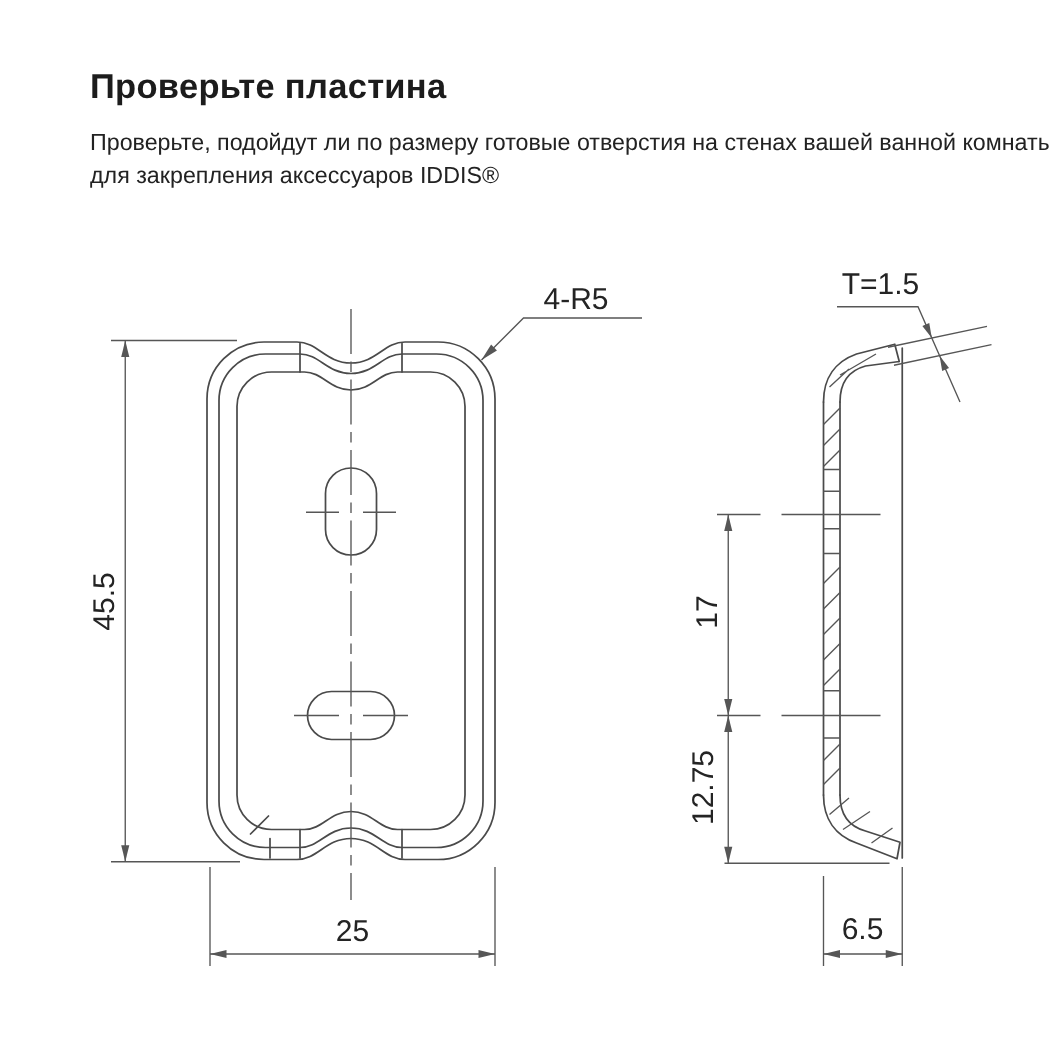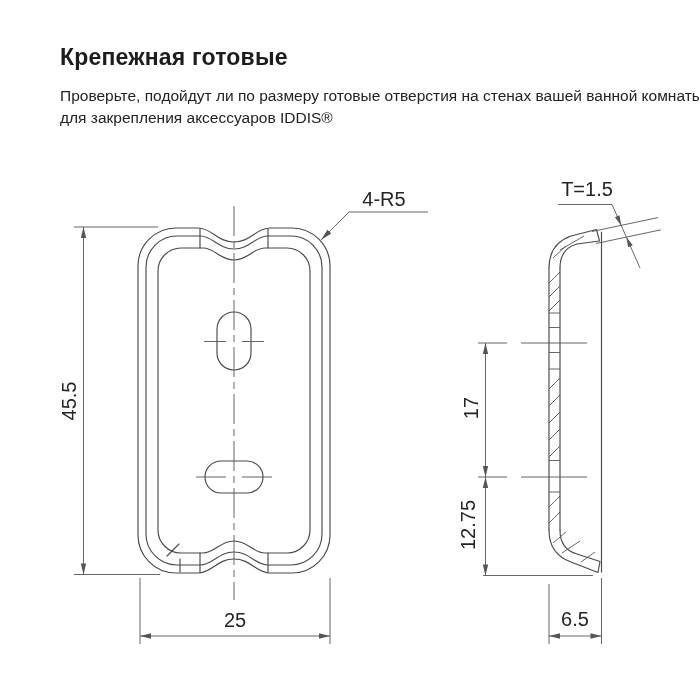--- a/index.html
+++ b/index.html
@@ -21,21 +21,21 @@
   .arrow{fill:var(--thin);stroke:none;}
   text.dim{font-family:"Liberation Sans",sans-serif;font-size:20px;fill:#242424;}
   .mid{text-anchor:middle;}
 </style>
 </head>
 <body>
 
 <div class="page">
 
   <div class="header">
-    <h1 class="title"><span>Крепежная готовые</span></h1>
+    <h1 class="title"><span>Проверьте пластина</span></h1>
     <p class="subtitle">Проверьте, подойдут ли по размеру готовые отверстия на стенах вашей ванной комнаты</p>
     <p class="subtitle">для закрепления аксессуаров IDDIS®</p>
   </div>
 
   <svg class="drawing" viewBox="0 0 700 700" xmlns="http://www.w3.org/2000/svg">
 
     <g>
 
       <path class="outline" d="M138,266 A38,38 0 0 1 176,228 L198,228 C212,228 217,242 234,242 C251,242 256,228 270,228 L292,228 A38,38 0 0 1 330,266 L330,535 A38,38 0 0 1 292,573 L270,573 C256,573 251,559 234,559 C217,559 212,573 198,573 L176,573 A38,38 0 0 1 138,535 Z"></path>
 

